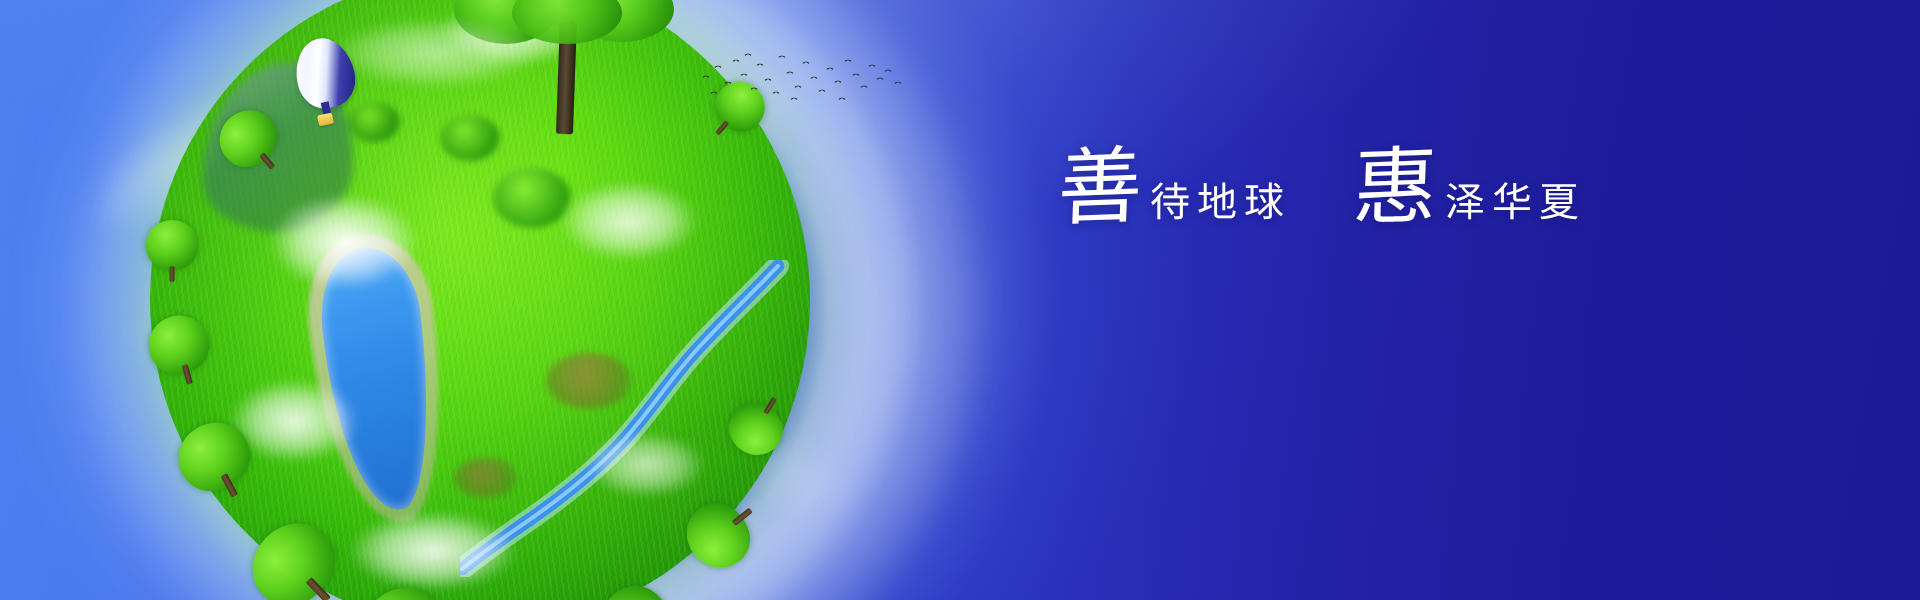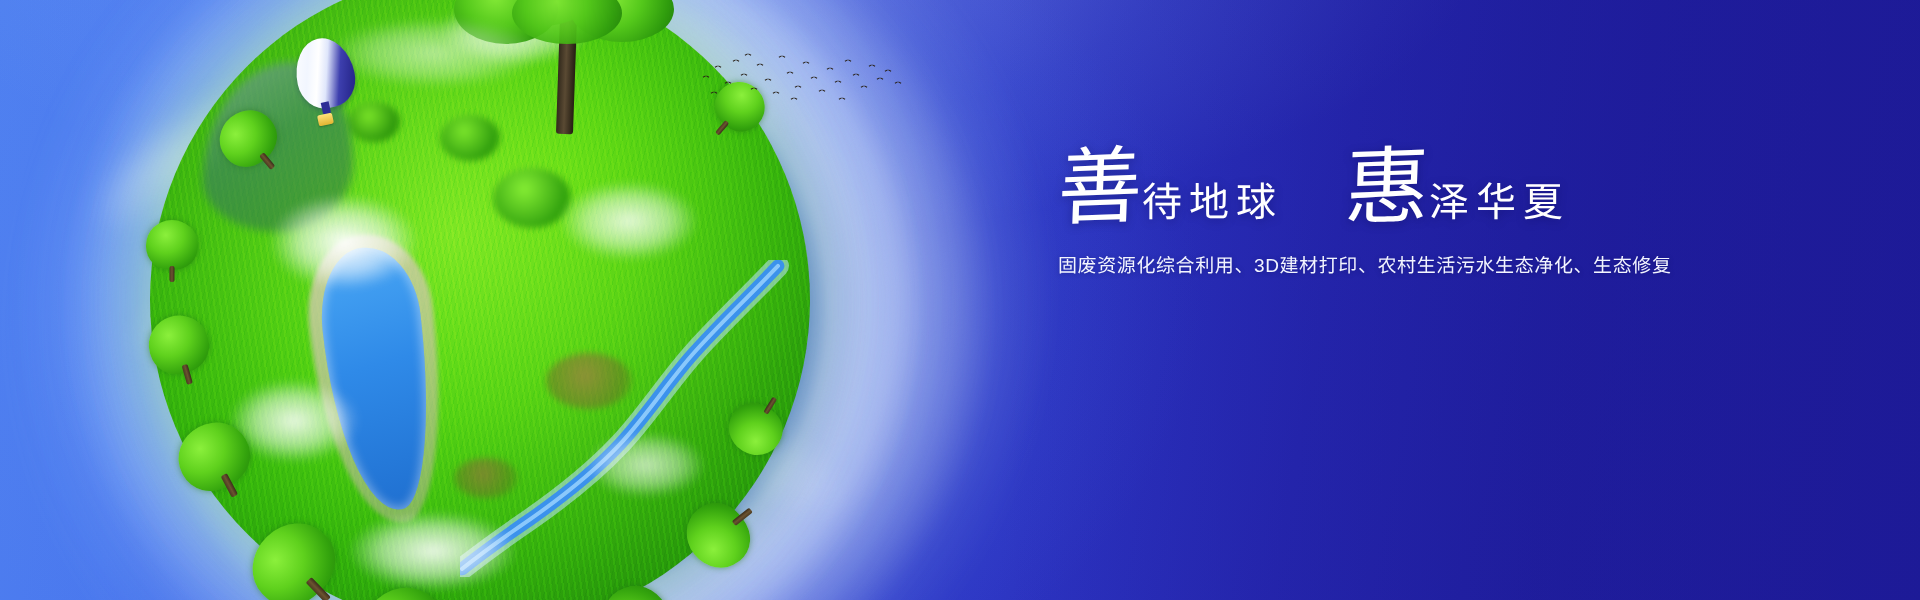--- a/index.html
+++ b/index.html
@@ -301,21 +301,21 @@
     letter-spacing: 0;
     transform: skewX(-4deg) rotate(-2deg);
     display: inline-block;
   }
   .hl-small {
     font-family: Liberation Sans, sans-serif;
     font-size: 40px;
     line-height: 1;
     font-weight: 500;
     letter-spacing: 7px;
-    margin-left: 0;
+    margin-left: 8px;
   }
   .subtitle {
     font-size: 27px;
     font-weight: 400;
     letter-spacing: 9.5px;
     margin: 22px 0 0 0;
     white-space: nowrap;
     text-shadow: 0 1px 6px rgba(10,10,70,0.35);
   }
   .desc {
@@ -505,17 +505,16 @@
         <span class="hl-big">善</span>
         <span class="hl-small">待地球</span>
       </span>
       <span class="hl-group">
         <span class="hl-big">惠</span>
         <span class="hl-small">泽华夏</span>
       </span>
     </h1>
 
 
-    <p class="desc">固废资源化综合利用、3D建材打印、农村生活污水生态净化、生态修复</p>
 
 
   </div>
 </div>
 
 </body></html>

